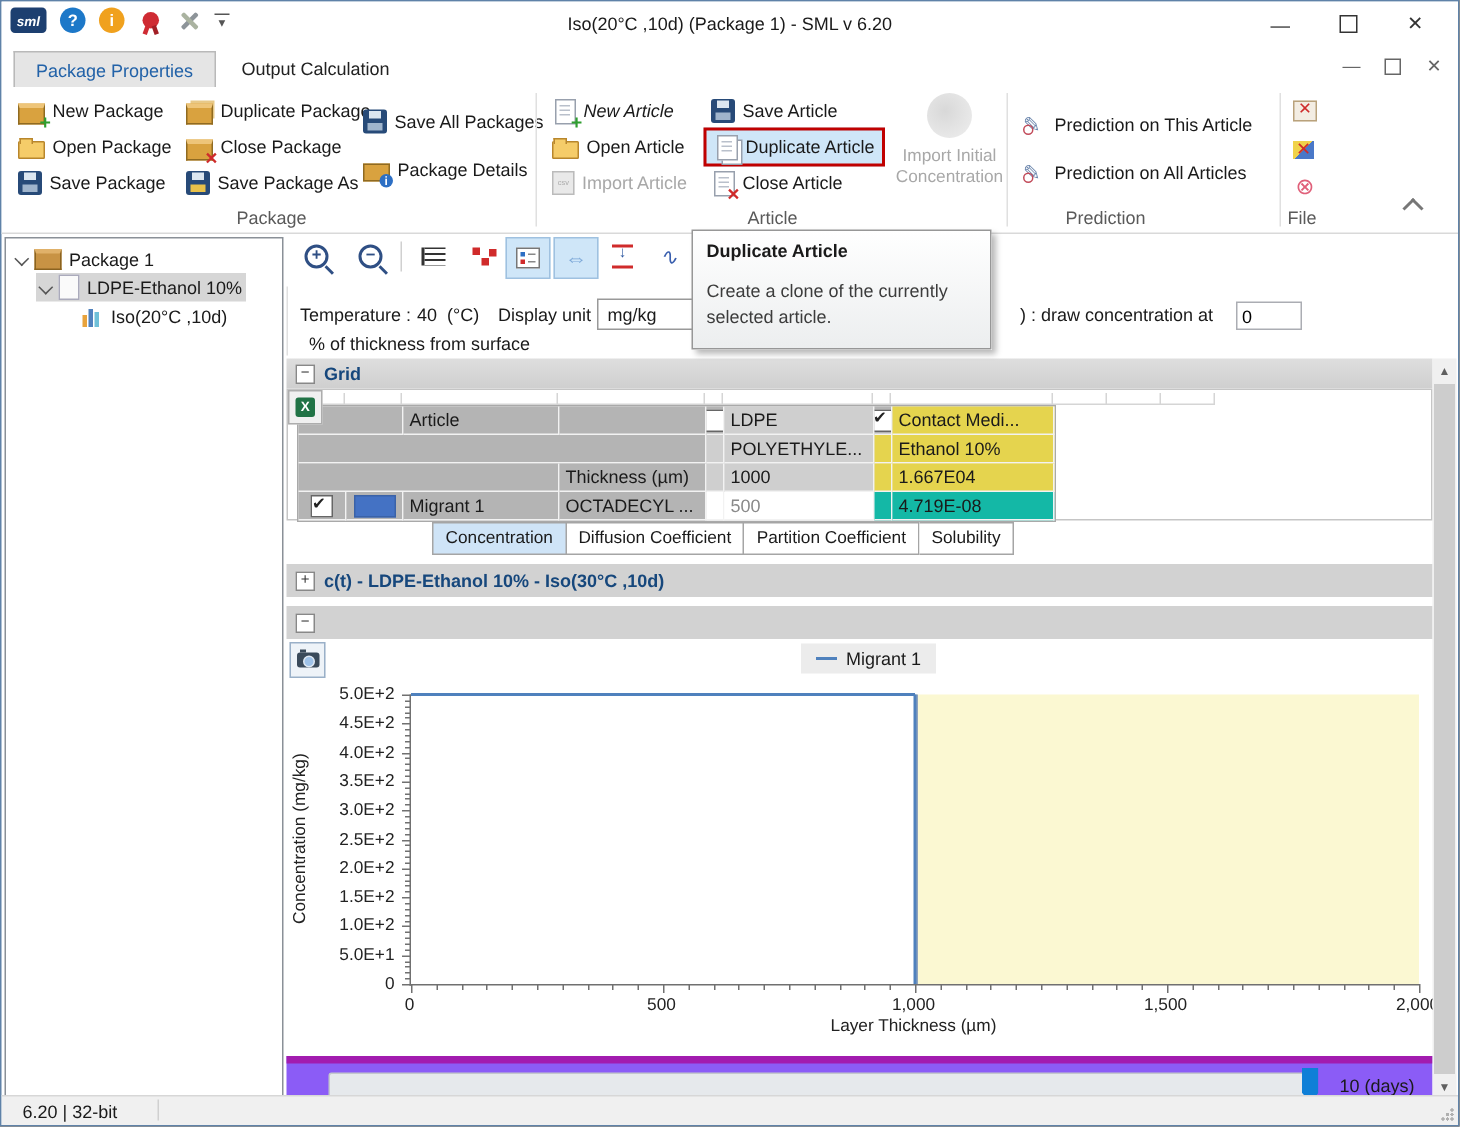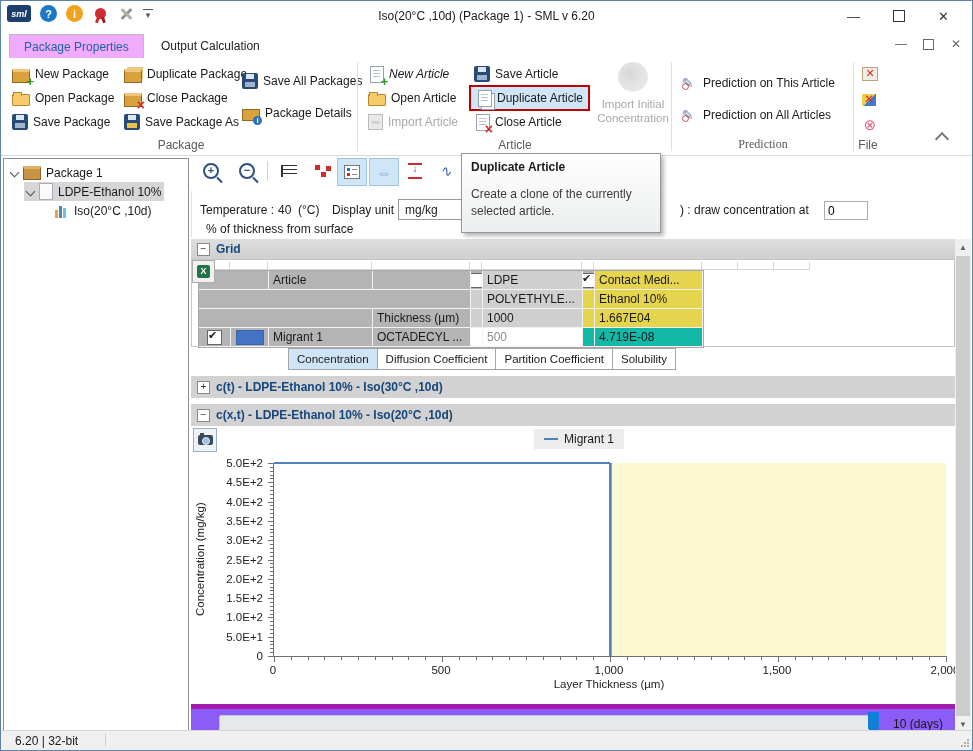--- a/index.html
+++ b/index.html
@@ -25,21 +25,21 @@
   .q-tools::after{content:"";position:absolute;left:7px;top:1px;width:3px;height:14px;background:#aab3a0;transform:rotate(-45deg);border-radius:1px;}
   .q-caret{width:10px;color:#555;font-size:9px;text-align:center;border-top:1px solid #555;line-height:8px;padding-top:1px;}
   #win-title{position:absolute;left:250px;right:250px;top:8px;text-align:center;color:#1a1a1a;}
   #win-controls{position:absolute;right:6px;top:0;height:30px;display:flex;}
   .wc{width:45px;height:30px;display:flex;align-items:center;justify-content:center;color:#333;font-size:13px;}
   .wc .sq{width:10px;height:10px;border:1px solid #333;}
 
   
   #tabrow{position:absolute;left:0;top:30px;right:0;height:27px;background:#fff;}
   .rtab{position:absolute;top:3px;height:23px;display:flex;align-items:center;padding:0 14px;}
-  .rtab.active{left:8px;border:1px solid #b9b9b9;border-bottom:none;color:#2262a8;background:#f0abfc;}
+  .rtab.active{left:8px;border:1px solid #b9b9b9;border-bottom:none;color:#2262a8;background:#e5e5e5;}
   .rtab.inactive{left:146px;color:#222;}
   #mdi-controls{position:absolute;right:8px;top:6px;display:flex;gap:14px;align-items:center;color:#666;}
   .mdi{font-size:12px;width:16px;text-align:center;}
   .mdi-restore{width:9px;height:9px;border:1px solid #666;position:relative;background:#fff;}
   .mdi-restore::before{content:"";position:absolute;left:2px;top:-4px;width:9px;height:9px;border:1px solid #666;z-index:-1;}
 
   
   #ribbon{position:absolute;left:0;top:57px;right:0;height:97px;background:#fff;border-bottom:1px solid #d9d9d9;}
   .rbtn{position:absolute;display:flex;align-items:center;gap:5px;height:20px;padding:1px 3px;white-space:nowrap;}
   .rbtn.disabled{color:#a8a8a8;}
@@ -312,21 +312,21 @@
     <div class="vsep" style="left:670px;"></div>
 
     <div class="rbtn" style="left:678px;top:14px;">
       <span class="ico i-pen">✎</span>
       <span>Prediction on This Article</span>
     </div>
     <div class="rbtn" style="left:678px;top:46px;">
       <span class="ico i-pen">✎</span>
       <span>Prediction on All Articles</span>
     </div>
-    <div class="grp-label" style="left:674px;width:176px;font-family:Liberation Serif, serif;">Prediction</div>
+    <div class="grp-label" style="left:648px;width:176px;">Prediction</div>
     <div class="vsep" style="left:852px;"></div>
 
     <div class="rbtn" style="left:858px;top:4px;">
       <span class="ico i-winx">✕</span>
     </div>
     <div class="rbtn" style="left:858px;top:30px;">
       <span class="ico i-chartx">✕</span>
     </div>
     <div class="rbtn" style="left:858px;top:56px;">
       <span class="ico i-exit">⊗</span>
@@ -473,21 +473,20 @@
     <div class="res-tab">Partition Coefficient</div>
     <div class="res-tab">Solubility</div>
   </div>
 
   <div class="section-bar" style="top:375px;">
     <span class="cbox plus"></span>
     <span class="sec-title">c(t) - LDPE-Ethanol 10% - Iso(30°C ,10d)</span>
   </div>
   <div class="section-bar" style="top:403px;">
     <span class="cbox minus"></span>
-    <span class="sec-title">c(x,t) - LDPE-Ethanol 10% - Iso(20°C ,10d)</span>
   </div>
 
   <div id="chart-panel">
     <div id="camera-btn">
       <span class="i-camera"></span>
     </div>
     <div id="legend">
       <span class="dash" id="legend-dash" style="background: rgb(79, 129, 189);"></span>
       <span>Migrant 1</span>
     </div>

